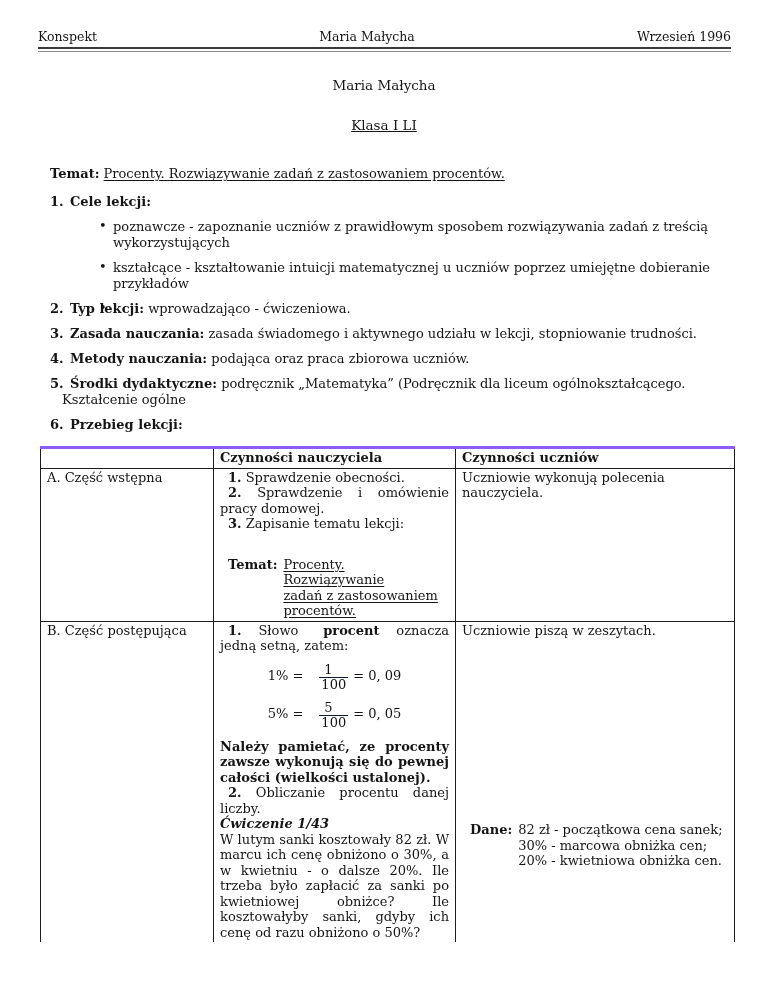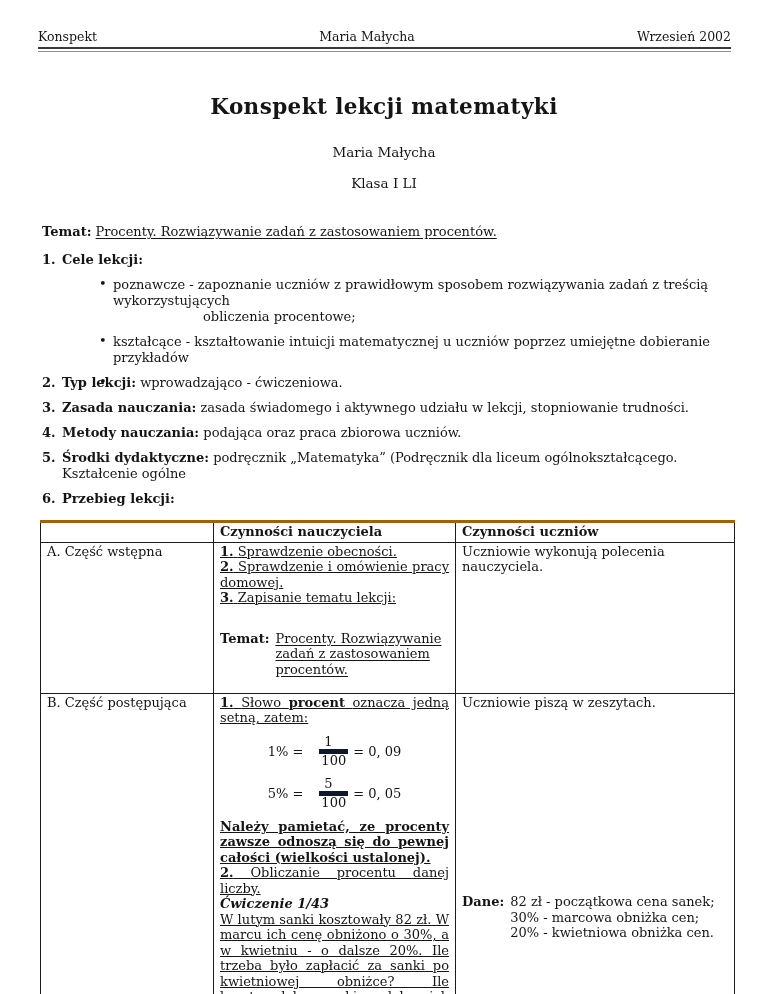--- a/index.html
+++ b/index.html
@@ -2,90 +2,88 @@
 <html lang="pl"><head>
 <meta charset="utf-8">
 <style>
   html,body { margin:0; padding:0; background:#ffffff; }
   .page {
     position:relative; width:768px; height:994px; overflow:hidden;
     background:#ffffff; color:#151515;
     font-family:"DejaVu Serif","Liberation Serif",serif;
     font-size:13px; line-height:16px;
   }
-  .b { font-weight:bold; }
+  .b { font-weight:bold;margin-left:8px; }
   
   .runhead { display:flex; justify-content:space-between; padding:29px 37px 2px 38px; font-size:12.5px; }
   .runrule { margin:0 37px 0 38px; height:2px; border-top:2px solid #3a3a3a; border-bottom:1px solid #8d8d8d; }
   
   .title  { margin:43px 0 0; text-align:center; font-size:21.5px; line-height:24px; font-weight:bold; letter-spacing:0.4px; }
   .author { margin-top:25px; text-align:center; font-size:13.5px; }
-  .klasa  { margin-top:15px; text-align:center; font-size:13.5px; }
+  .klasa  { margin-top:24px; text-align:center; font-size:13.5px;text-decoration:underline; }
   
   .temat { margin:33px 36px 0 42px; }
   .ul { text-decoration:underline; text-underline-offset:2px;text-align:right; }
   
   .outline { margin:12px 34px 0 42px; }
   .li { position:relative; padding-left:20px; margin-top:9px; }
   .li > .num { position:absolute; left:0; }
   .bullet { position:relative; margin:9px 0 0 35px; padding-left:16px; }
   .bullet .dot { position:absolute; left:2px; top:-1px; }
   .cont { display:block; }
   .cont-a { padding-left:90px; }
   .cont-b { padding-left:17px; }
   .cont-c { display:block; padding-left:96px; }
   
   .tbl { border-collapse:collapse; margin:13px 0 0 40px; table-layout:fixed; font-size:13px; line-height:15.5px; }
   .tbl td, .tbl th { border:1px solid #1c1c1c; vertical-align:top; padding:1px 6px 2px; text-align:left; font-weight:normal; }
-  .tbl thead th { border-top:3px solid #a16207; font-weight:bold;margin-top:40px; }
+  .tbl thead th { border-top:3px solid #8b5cf6; font-weight:bold;margin-top:40px; }
   .row-a > td { height:147px; }
   .row-b > td { height:276px; border-bottom:none; }
   .cell-label { font-weight:bold; }
-  .just { text-align:justify;text-decoration:underline; }
+  .just { text-align:justify; }
   .cell-topic { display:flex; gap:6px; margin-top:25px; }
   .cell-topic .lines span { display:block; text-decoration:underline; text-underline-offset:2px; }
   .formula { text-align:center; margin:9px 0; }
   .frac { display:inline-block; vertical-align:-9px; text-align:center; margin:0 5px; }
   .frac .fr-num { display:block; line-height:14px; }
-  .frac .fr-den { display:block; border-top:5px solid #0f172a; line-height:14px; padding:0 2px;margin-left:11px; }
+  .frac .fr-den { display:block; border-top:1px solid #0f172a; line-height:14px; padding:0 2px;margin-left:11px; }
   .note { font-weight:bold; }
   .ex-title { font-weight:bold;font-style:italic; }
   .dane { display:flex; gap:6px; margin-top:184px; }
   .dane .lines span { display:block; }
 </style>
 </head>
 <body>
 
 <div class="page">
 
   <div class="runhead">
     <span>Konspekt</span>
     <span>Maria Małycha</span>
-    <span>Wrzesień 2002</span>
+    <span>Wrzesień 1996</span>
   </div>
   <div class="runrule"></div>
 
-  <h1 class="title">Konspekt lekcji matematyki</h1>
   <div class="author">Maria Małycha</div>
   <div class="klasa">Klasa I LI</div>
 
   <p class="temat">
     <span class="b">Temat:</span>
     <span class="ul">Procenty. Rozwiązywanie zadań z zastosowaniem procentów.</span>
   </p>
 
   <div class="outline">
 
     <div class="li">
       <span class="num b">1.</span>
       <span class="b">Cele lekcji:</span>
       <div class="bullet">
         <span class="dot">•</span>
         <span>poznawcze - zapoznanie uczniów z prawidłowym sposobem rozwiązywania zadań z treścią wykorzystujących</span>
-        <span class="cont cont-a">obliczenia procentowe;</span>
       </div>
       <div class="bullet">
         <span class="dot">•</span>
         <span>kształcące - kształtowanie intuicji matematycznej u uczniów poprzez umiejętne dobieranie przykładów</span>
       </div>
       <div class="bullet">
         <span class="dot">•</span>
       </div>
     </div>
 
@@ -170,21 +168,21 @@
             <span>Słowo</span>
             <span class="b">procent</span>
             <span>oznacza jedną setną, zatem:</span>
           </div>
           <div class="formula">
             <span>1% =</span><span class="frac"><span class="fr-num">1</span><span class="fr-den">100</span></span><span>= 0, 09</span>
           </div>
           <div class="formula">
             <span>5% =</span><span class="frac"><span class="fr-num">5</span><span class="fr-den">100</span></span><span>= 0, 05</span>
           </div>
-          <div class="note just">Należy pamietać, ze procenty zawsze odnoszą się do pewnej całości (wielkości ustalonej).</div>
+          <div class="note just">Należy pamietać, ze procenty zawsze wykonują się do pewnej całości (wielkości ustalonej).</div>
           <div class="just">
             <span class="b">2.</span>
             <span>Obliczanie procentu danej liczby.</span>
           </div>
           <div class="ex-title">Ćwiczenie 1/43</div>
           <div class="just">W lutym sanki kosztowały 82 zł. W marcu ich cenę obniżono o 30%, a w kwietniu - o dalsze 20%. Ile trzeba było zapłacić za sanki po kwietniowej obniżce? Ile kosztowałyby sanki, gdyby ich cenę od razu obniżono o 50%?</div>
         </td>
         <td>
           <div>Uczniowie piszą w zeszytach.</div>
           <div class="dane">

